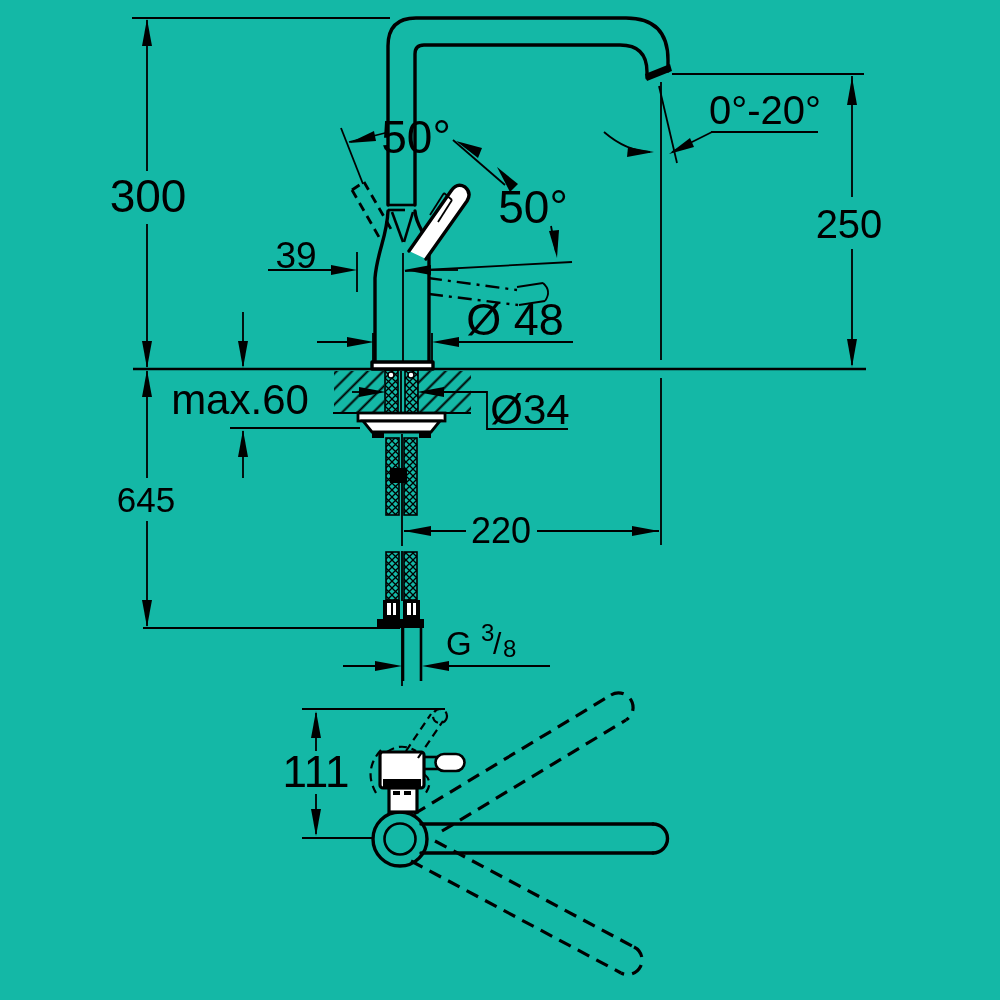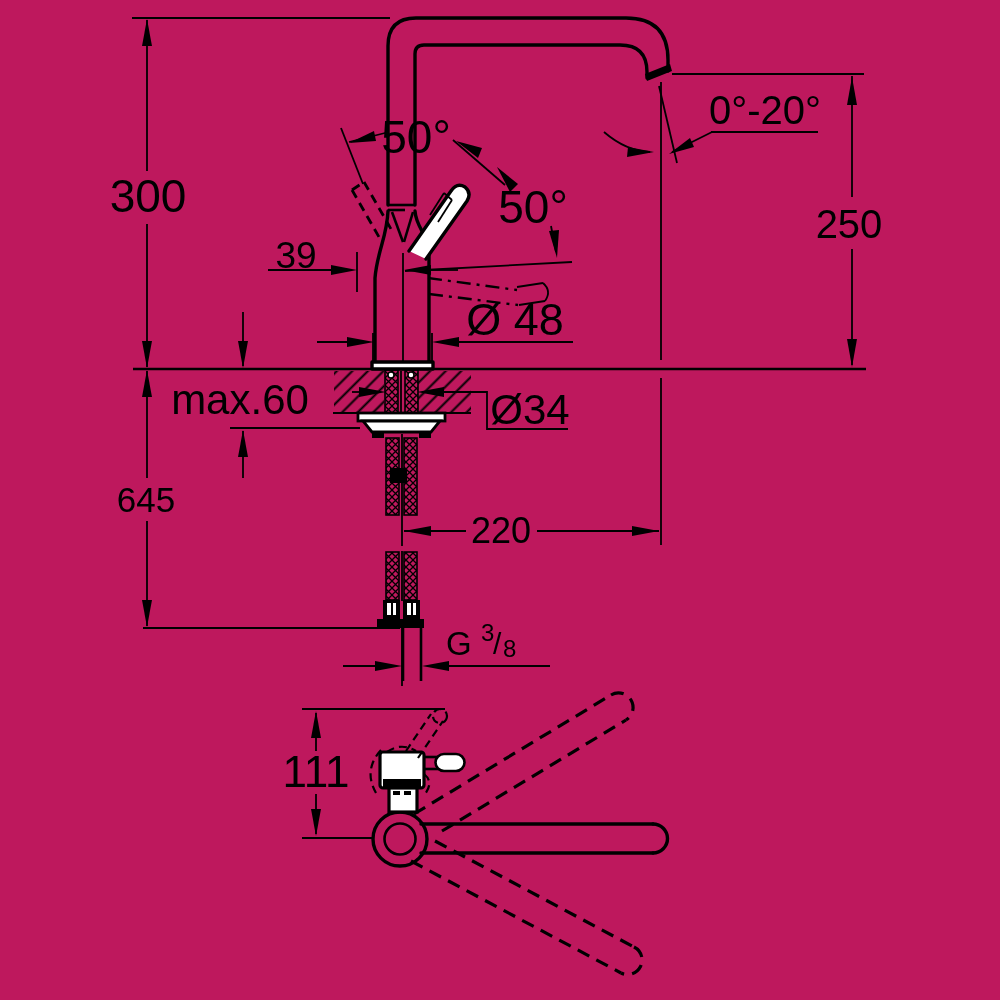--- a/index.html
+++ b/index.html
@@ -1,16 +1,16 @@
 <!DOCTYPE html>
 <html><head>
 <meta charset="utf-8">
 <style>
   html,body{margin:0;padding:0;background:#fff;}
-  .stage{position:relative;width:1000px;height:1000px;background:#be185d;overflow:hidden;}
+  .stage{position:relative;width:1000px;height:1000px;background:#14b8a6;overflow:hidden;}
   svg{position:absolute;left:0;top:0;}
   svg text{font-family:"Liberation Sans","DejaVu Sans",sans-serif;fill:#000;}
   .obj{stroke:#000;stroke-width:3.4;fill:none;stroke-linecap:round;stroke-linejoin:round;}
   .med{stroke:#000;stroke-width:2.6;fill:none;stroke-linecap:butt;}
   .thin{stroke:#000;stroke-width:1.8;fill:none;stroke-linecap:butt;}
   .arrow{fill:#000;stroke:none;}
   .dashlever{stroke:#000;stroke-width:2.8;fill:none;stroke-dasharray:9 6;}
   .dashspout{stroke:#000;stroke-width:3.2;fill:none;stroke-dasharray:13 8;}
   .dashdot{stroke:#000;stroke-width:2.4;fill:none;stroke-dasharray:14 6 3 6;}
   .dasharc{stroke:#000;stroke-width:2.2;fill:none;stroke-dasharray:8 5;}

